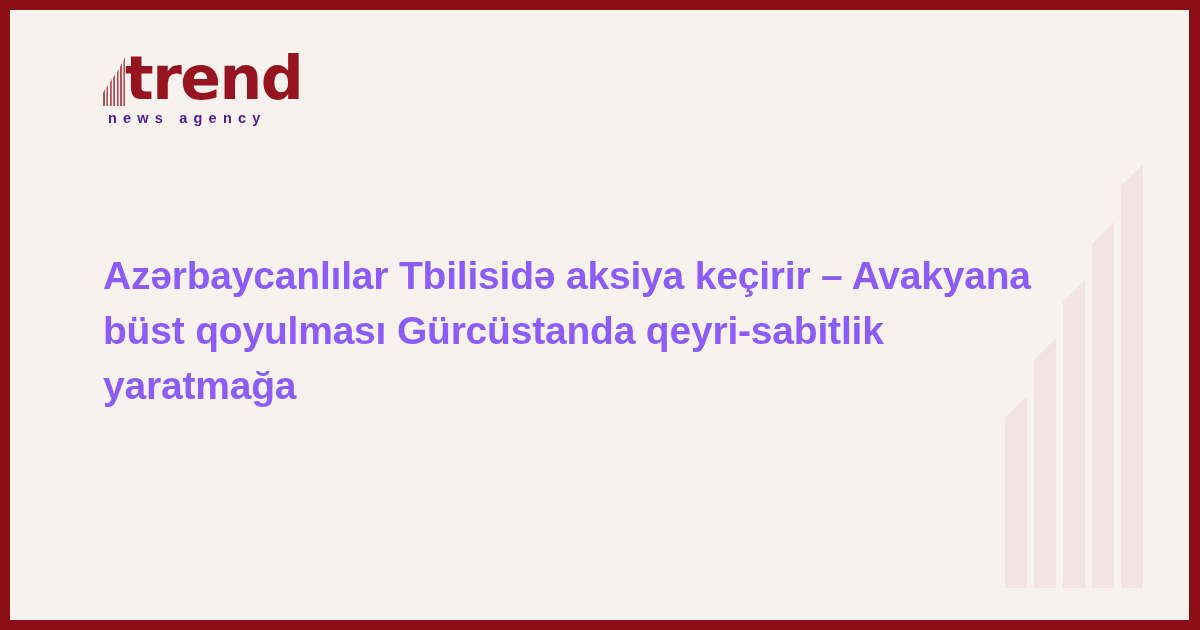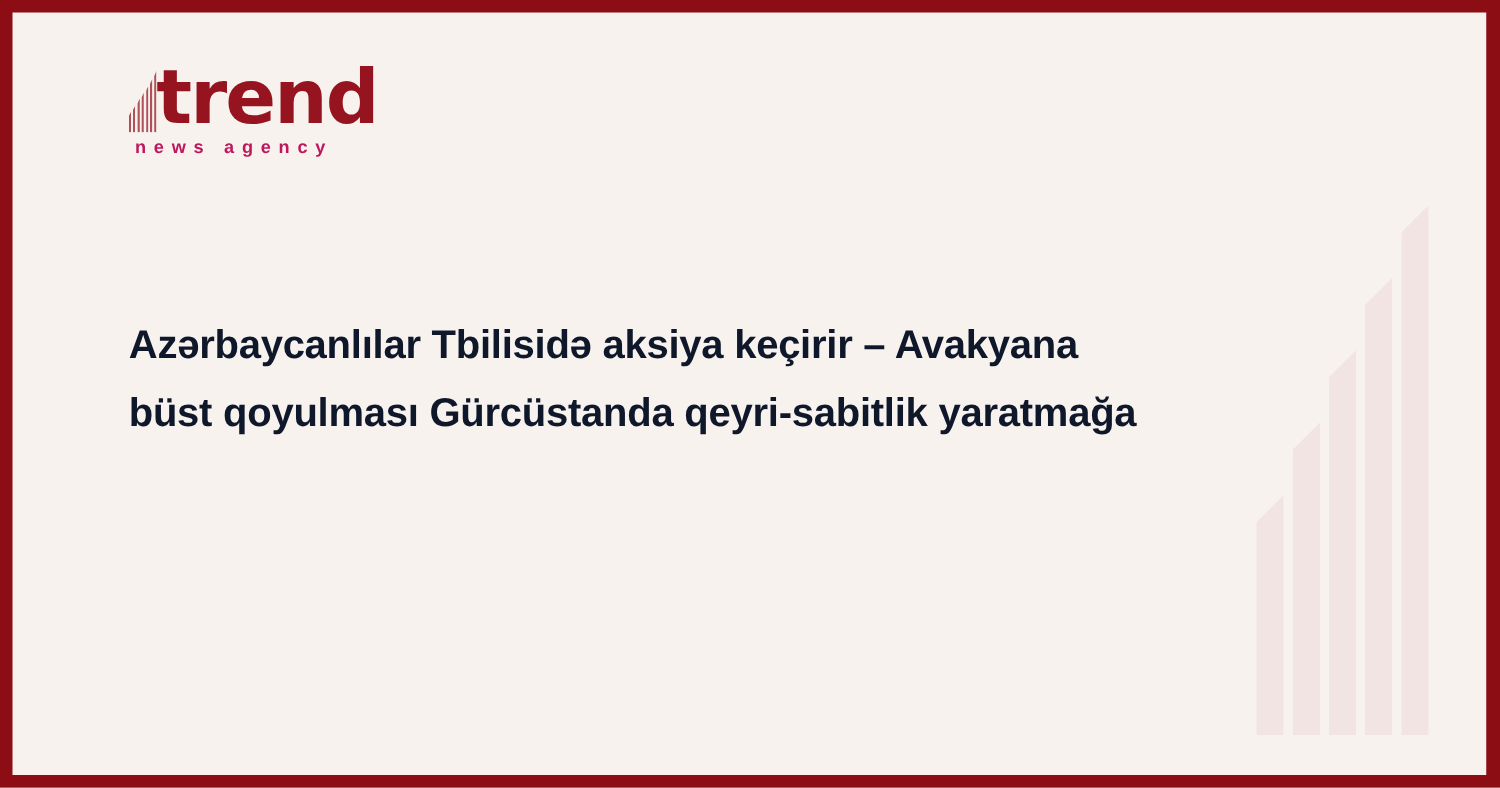--- a/index.html
+++ b/index.html
@@ -82,36 +82,36 @@
     line-height: 1;
   }
   #logo-tagline {
     position: absolute;
     left: 5px;
     top: 56px;
     font-family: "Liberation Sans", sans-serif;
     font-size: 14.5px;
     font-weight: 700;
     letter-spacing: 6.2px;
-    color: #be185d;
+    color: #4c1d95;
     white-space: nowrap;
   }
 
   
   #headline {
     position: absolute;
     left: 93px;
     top: 238px;
     width: 975px;
     font-family: "Liberation Sans", sans-serif;
-    font-size: 32px;
+    font-size: 39px;
     font-weight: 700;
     line-height: 55px;
     letter-spacing: -0.2px;
-    color: #0f172a;
+    color: #8b5cf6;
   }
 </style>
 </head>
 <body>
 
 <div id="card">
   <div id="canvas">
 
     <div id="decor">
       <div class="decor-bar" style="left:0px;height:192px;clip-path:polygon(0 22px,22px 0,22px 192px,0 192px);"></div>

